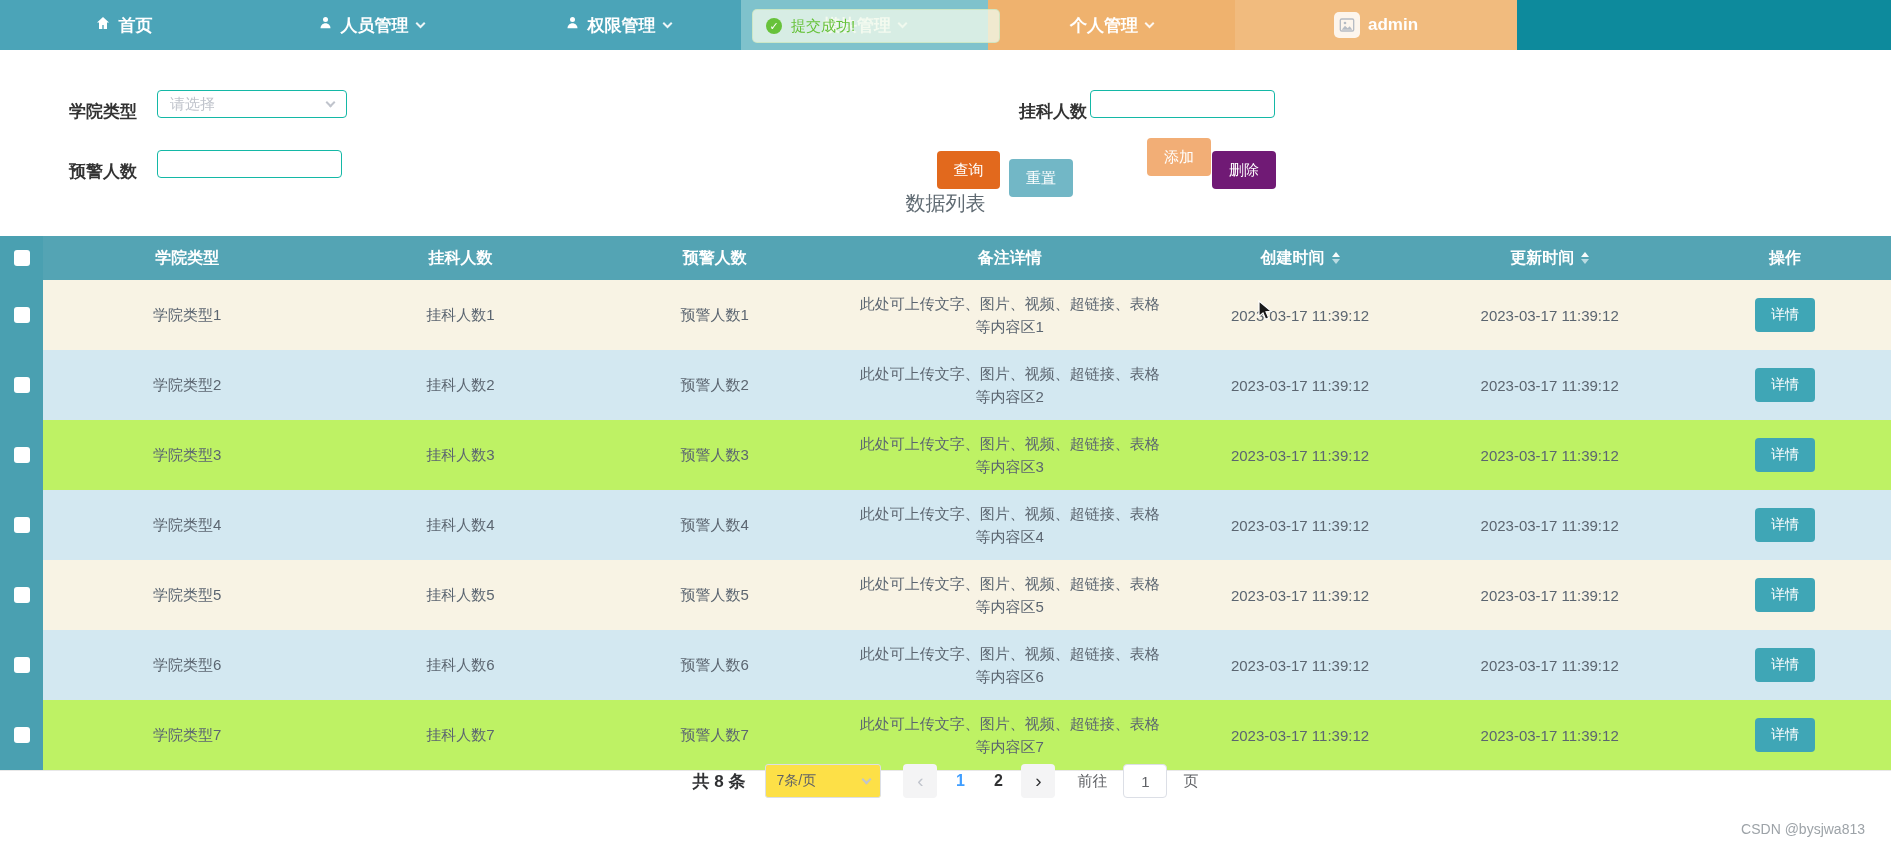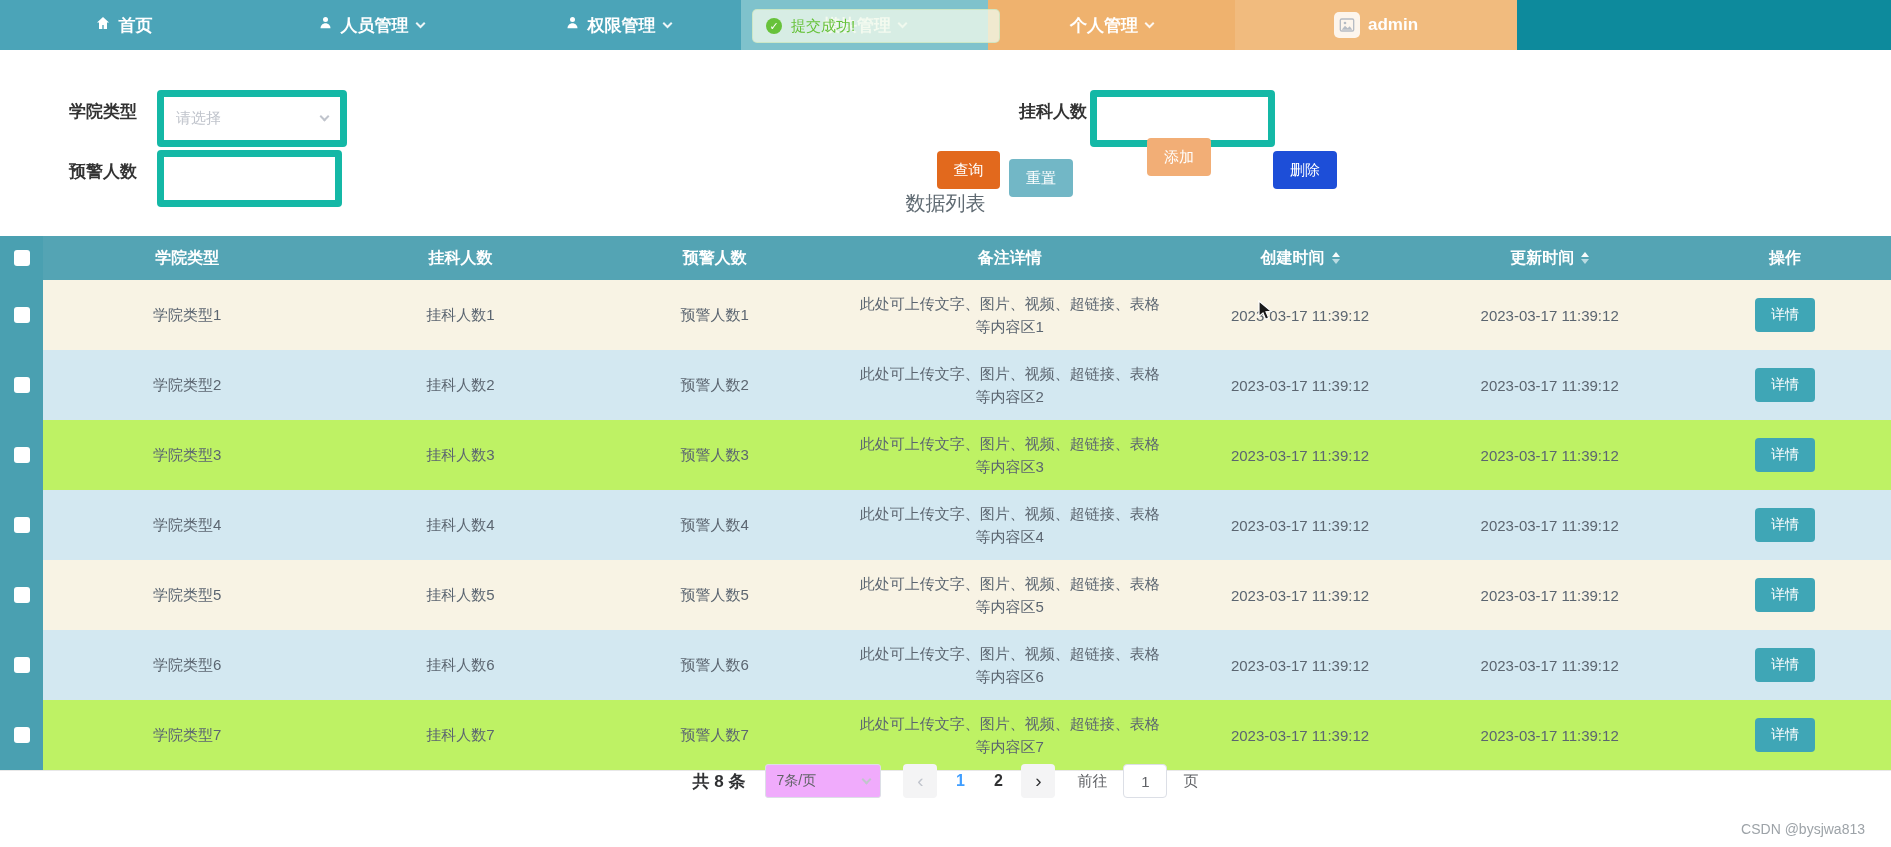--- a/index.html
+++ b/index.html
@@ -22,32 +22,32 @@
   
   .toast { position:absolute; left:752px; top:9px; width:248px; height:34px; border-radius:5px;
            background:rgba(239,249,235,.78); border:1px solid rgba(203,229,190,.8);
            display:flex; align-items:center; gap:9px; padding:0 13px; z-index:30; }
   .toast-icon { width:16px; height:16px; border-radius:50%; background:#67C23A; color:#fff;
                 font-size:11px; display:flex; align-items:center; justify-content:center; flex:0 0 16px; }
   .toast-text { color:#67C23A; font-size:15px; }
 
   
   .flabel { position:absolute; font-size:17px; font-weight:bold; color:#333; }
-  .ctrl { position:absolute; height:57px; background:#fff; border:7px solid #14b8a6; border-radius:4px; }
+  .ctrl { position:absolute; height:28px; background:#fff; border:1px solid #14b8a6; border-radius:4px; }
   .selectbox { display:flex; align-items:center; justify-content:space-between; padding:0 12px;
                color:#c0c4cc; font-size:15px; cursor:pointer; }
   .sel-caret { width:7px; height:7px; border-right:2px solid #c0c4cc; border-bottom:2px solid #c0c4cc;
                transform:rotate(45deg); margin-top:-4px; }
   input.ctrl { padding:0 12px; font-size:15px; color:#606266; outline:none; }
   .btn { position:absolute; height:38px; border:none; border-radius:4px; color:#fff; font-size:15px;
          cursor:pointer; font-family:inherit; }
   .btn-query { left:937px; top:151px; width:63px; background:#E2691D; }
   .btn-reset { left:1009px; top:159px; width:64px; background:#72B7C6; }
   .btn-add   { left:1147px; top:138px; width:64px; background:#F2AE76; }
-  .btn-del   { left:1273px; top:151px; width:64px; background:#1d4ed8; }
+  .btn-del   { left:1212px; top:151px; width:64px; background:#701a75; }
 
   .list-title { position:absolute; top:190px; left:0; width:100%; text-align:center;
                 font-size:20px; color:#5f6a72; }
 
   
   .table { position:absolute; top:236px; left:0; width:1891px; border-bottom:1px solid #e8e8e8; }
   .tr { display:flex; width:100%; }
   .th, .td { display:flex; align-items:center; justify-content:center; text-align:center; }
   .thead { height:44px; background:#54A4B4; }
   .thead .th { color:#fff; font-weight:bold; font-size:16px; }
@@ -72,21 +72,21 @@
             border-bottom:5px solid rgba(255,255,255,.95); }
   .s-down { width:0; height:0; border-left:4px solid transparent; border-right:4px solid transparent;
             border-top:5px solid rgba(255,255,255,.6); }
 
   
   .pager { position:absolute; top:764px; left:0; width:100%; display:flex; align-items:center;
            justify-content:center; gap:8px; }
   .pg-total { font-size:17px; font-weight:bold; color:#303133; margin-right:12px; }
   .pg-size { width:116px; height:34px; border:1px solid #dcdfe6; border-radius:3px; display:flex;
              align-items:center; justify-content:space-between; padding:0 10px; color:#606266;
-             font-size:14px; background:#f0abfc; cursor:pointer; margin-right:14px; }
+             font-size:14px; background:#fde047; cursor:pointer; margin-right:14px; }
   .pg-arrow { width:34px; height:34px; background:#f4f4f5; border-radius:4px; display:flex;
               align-items:center; justify-content:center; font-size:19px; cursor:pointer; border:none; }
   .pg-prev { color:#c0c4cc; }
   .pg-next { color:#303133; }
   .pg-num { min-width:30px; height:34px; display:flex; align-items:center; justify-content:center;
             font-size:16px; font-weight:bold; color:#303133; cursor:pointer; }
   .pg-num.active { color:#409EFF; }
   .pg-goto { font-size:15px; color:#606266; margin-left:14px; }
   .pg-input { width:44px; height:34px; border:1px solid #dcdfe6; border-radius:4px; text-align:center;
               font-size:15px; color:#606266; margin:0 8px; outline:none; }

